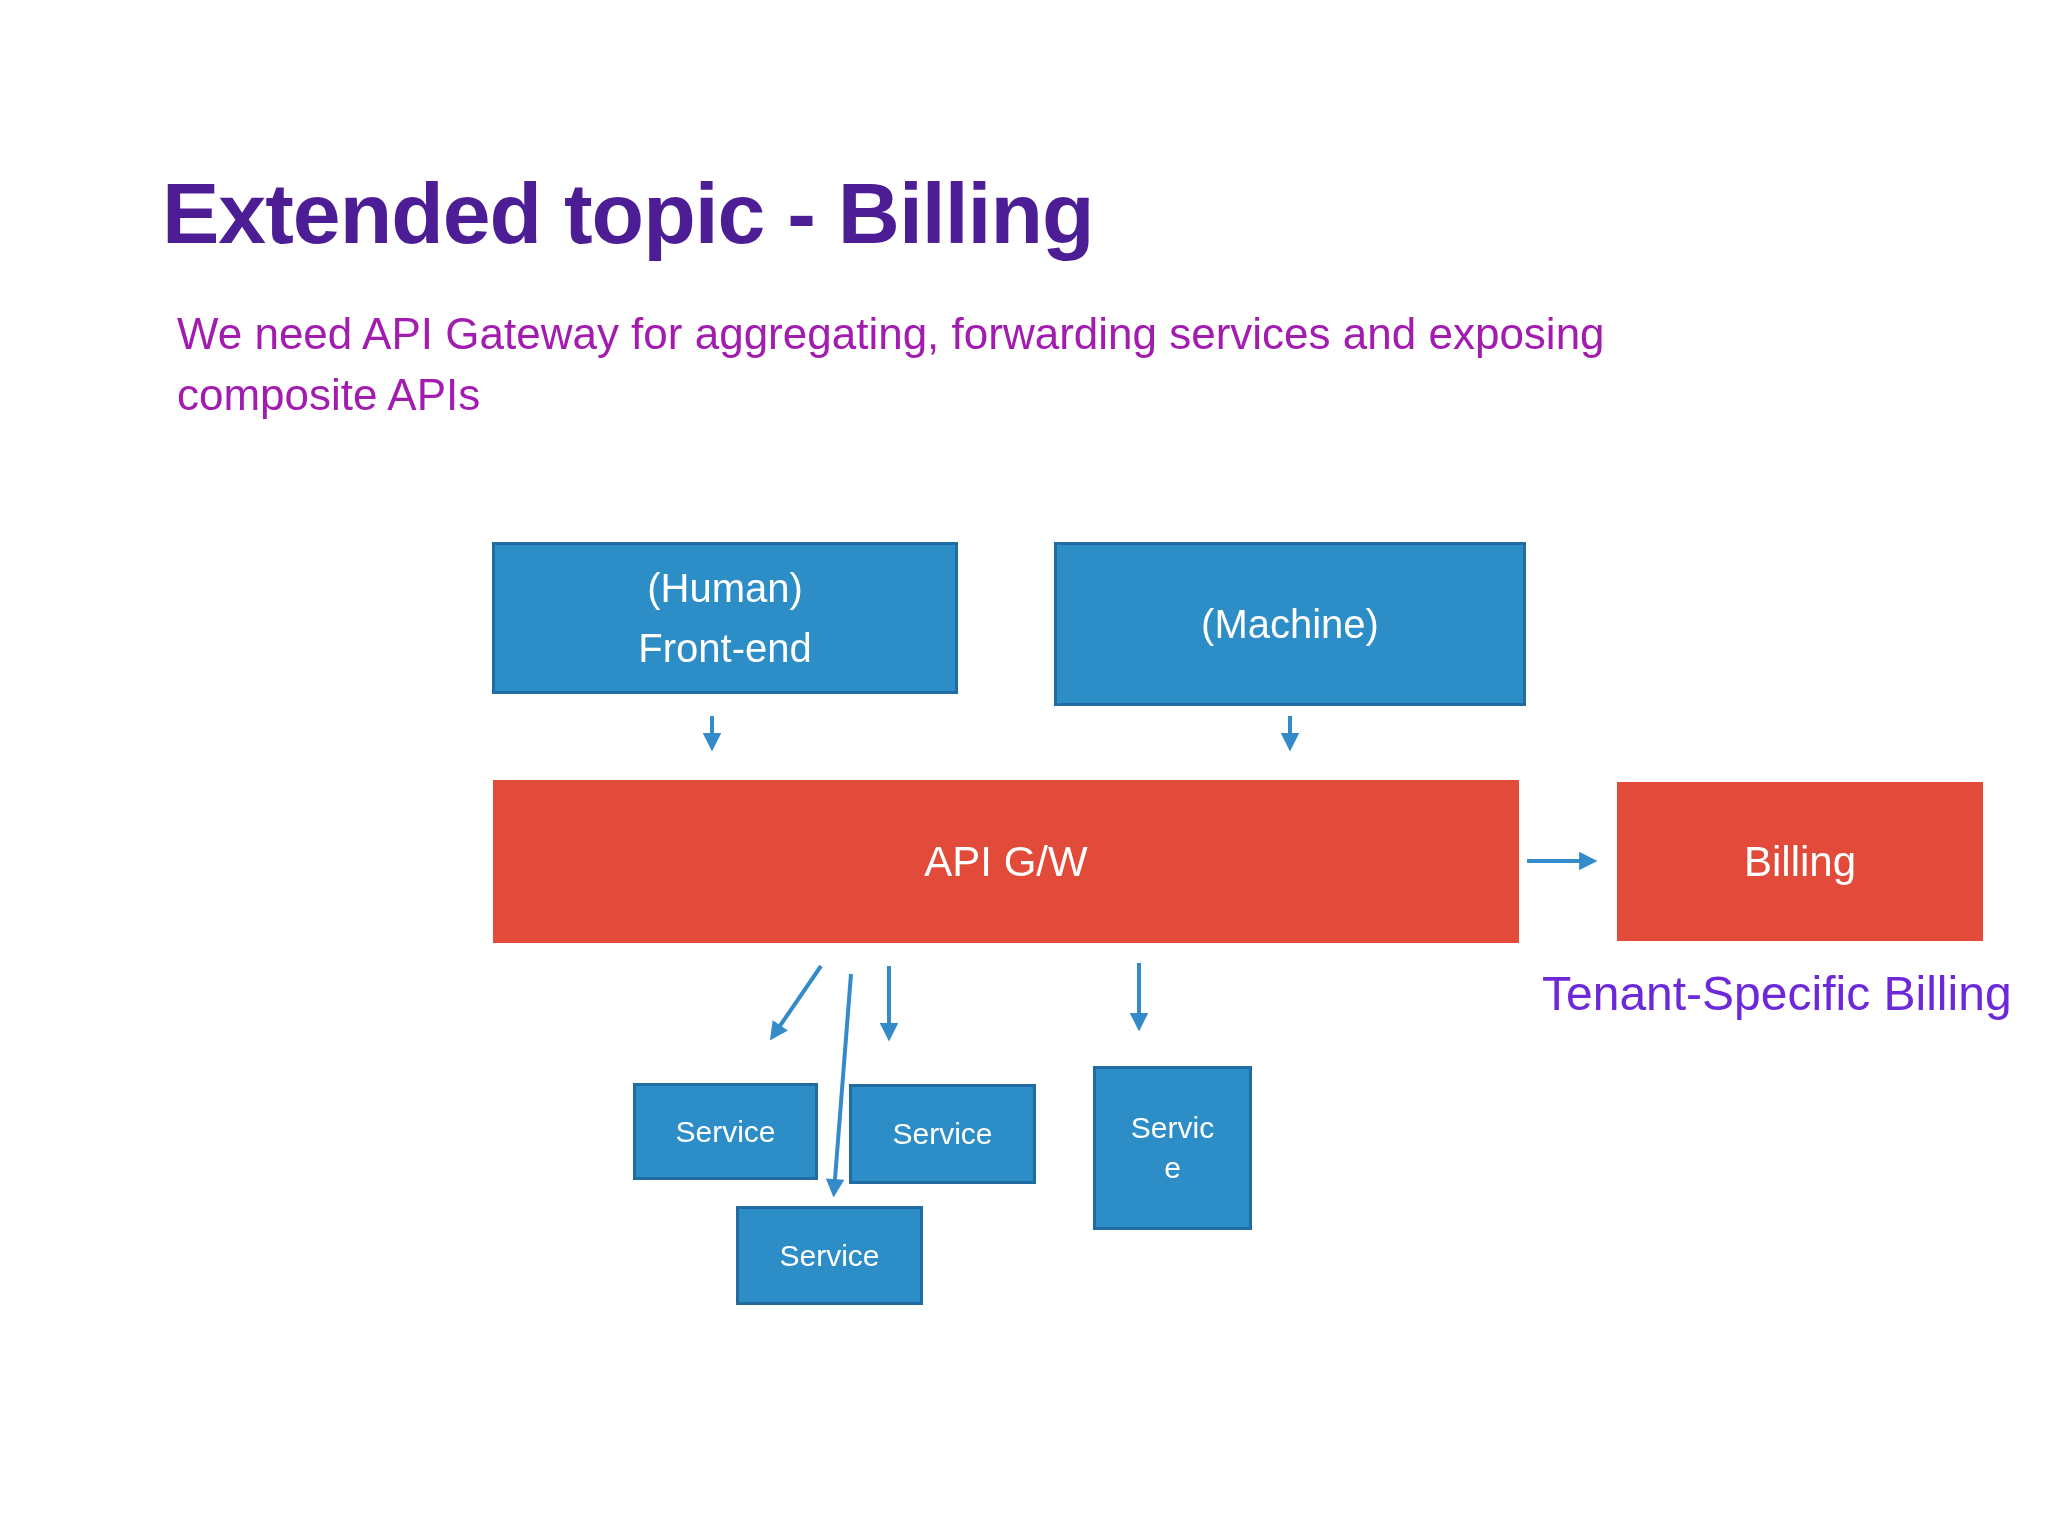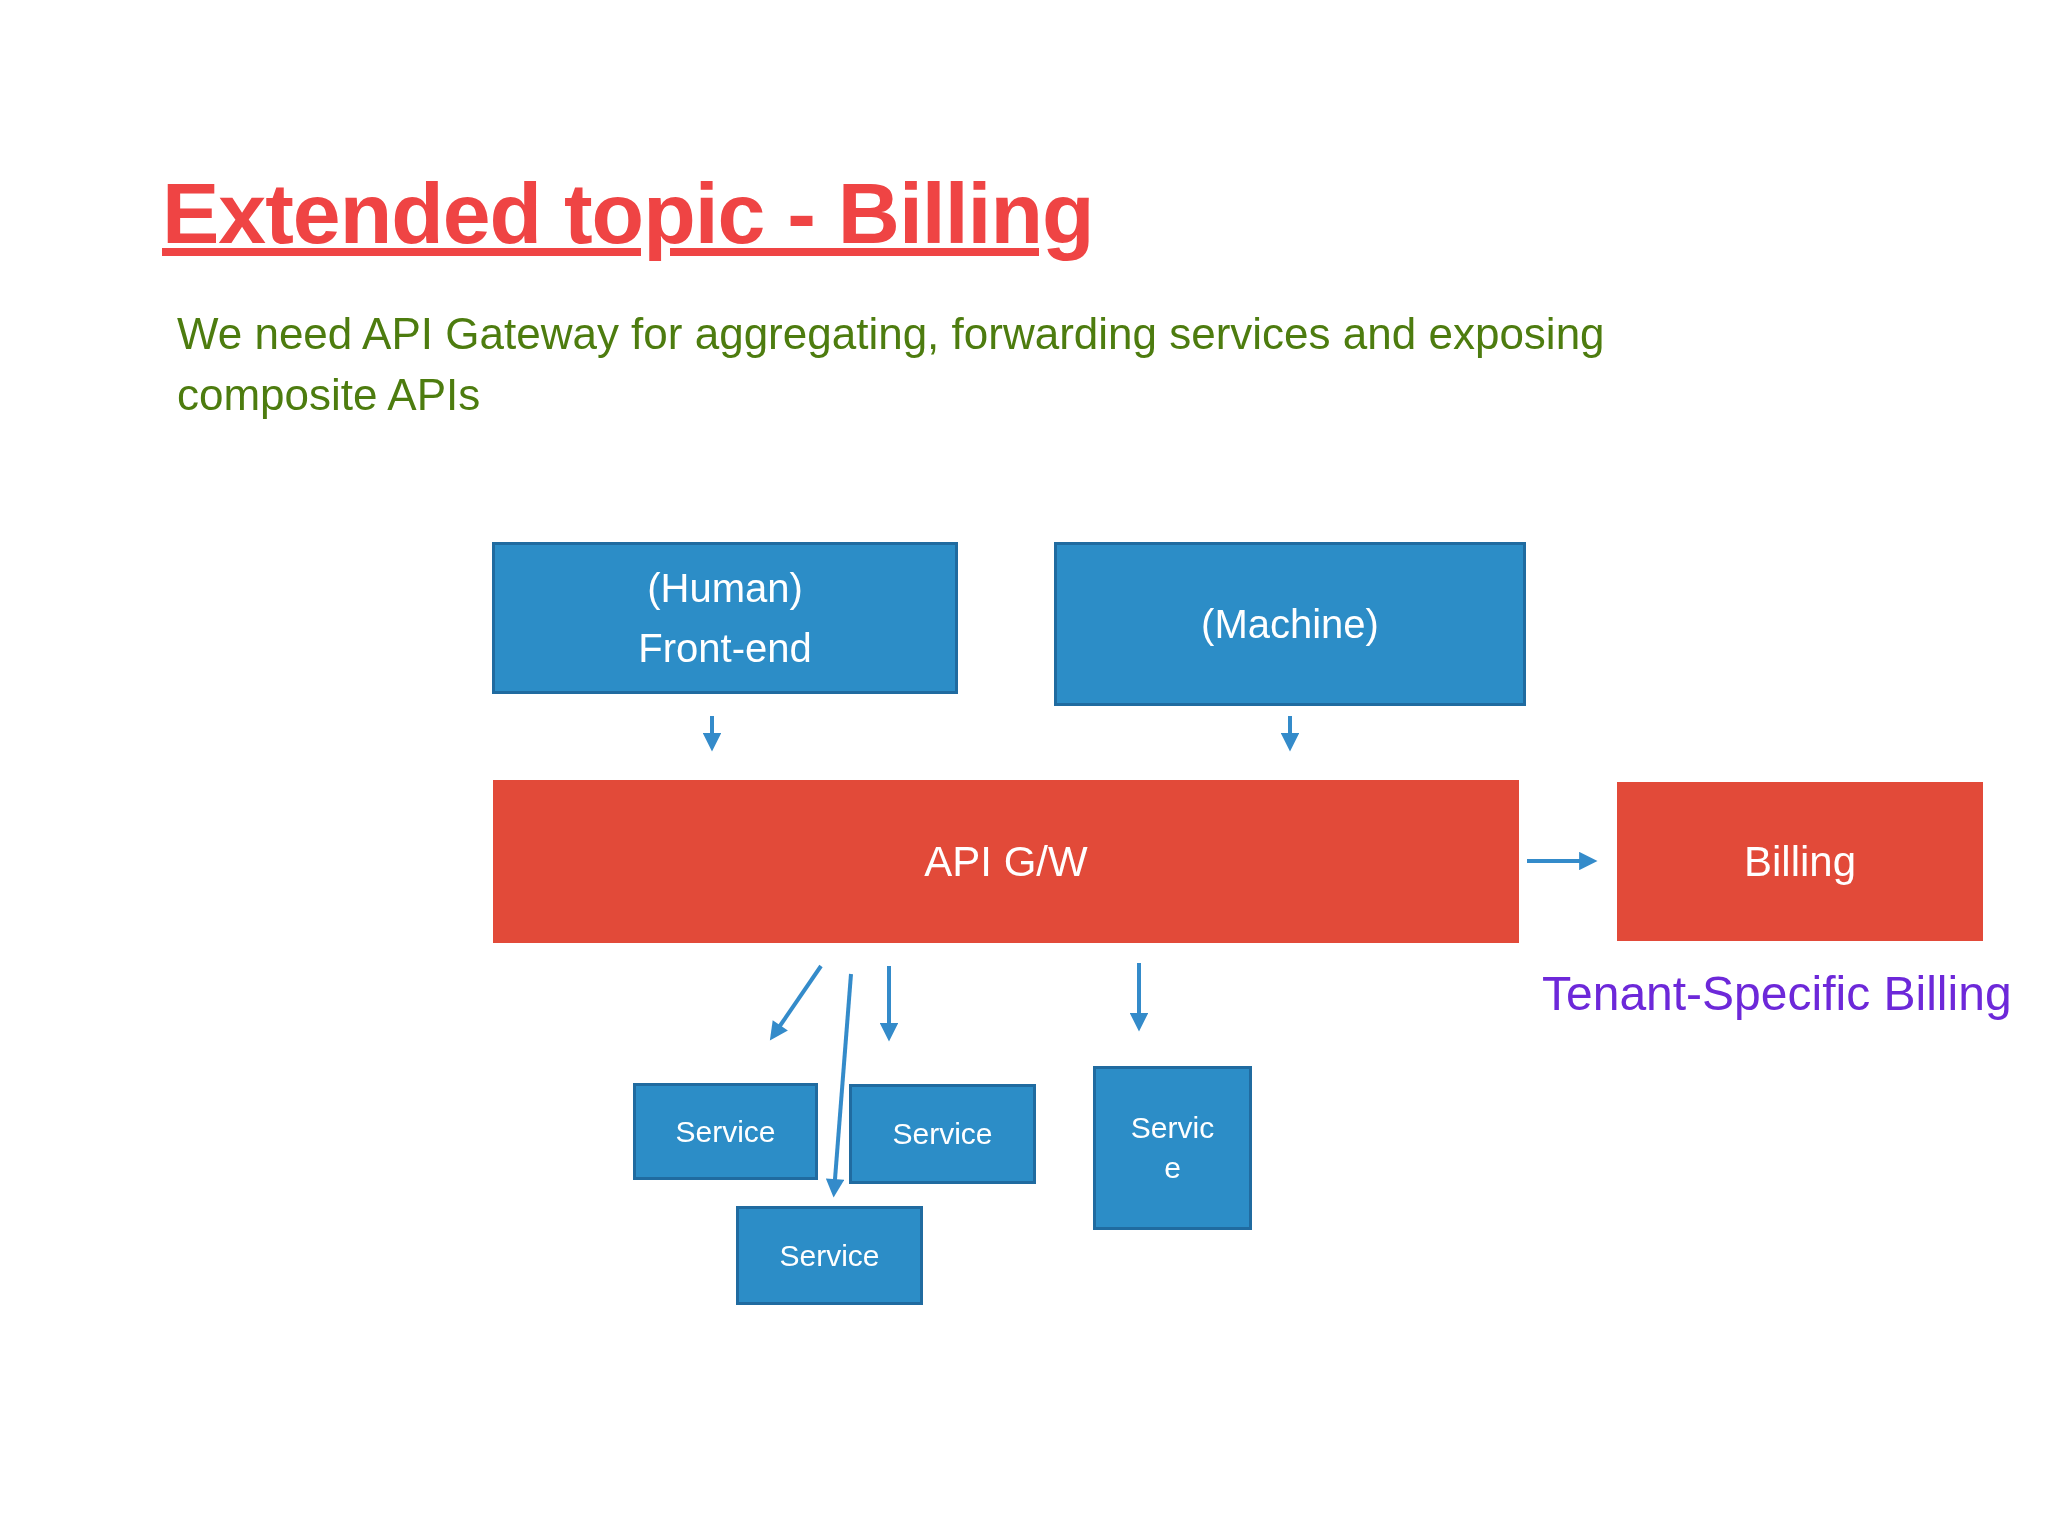--- a/index.html
+++ b/index.html
@@ -9,30 +9,29 @@
     background:#ffffff;
     overflow:hidden;
     font-family:"Liberation Sans", sans-serif;
   }
   .title{
     position:absolute;
     left:162px;top:164px;
     font-size:86px;
     font-weight:600;
     letter-spacing:-1px;
-    color:#ef4444;
+    color:#4c1d95;
     white-space:nowrap;
-    text-decoration:underline;
   }
   .subtitle{
     position:absolute;
     left:177px;top:303px;
     font-size:44px;
     line-height:61px;
-    color:#4d7c0f;
+    color:#a21caf;
   }
   .box{
     position:absolute;
     display:flex;
     flex-direction:column;
     align-items:center;
     justify-content:center;
     text-align:center;
     color:#ffffff;
     box-sizing:border-box;

